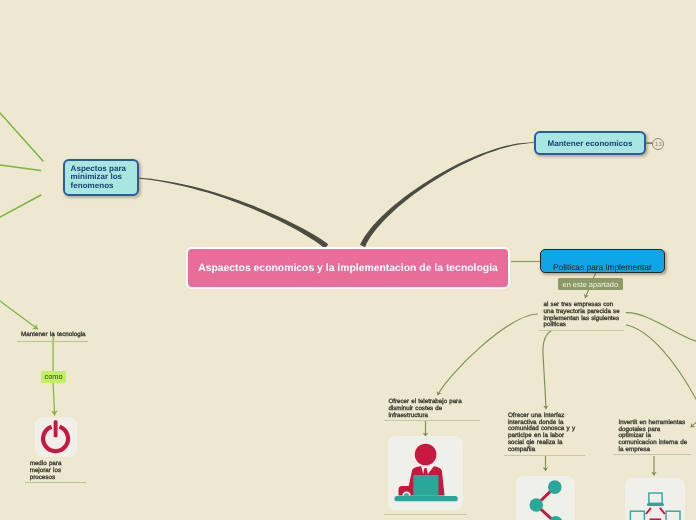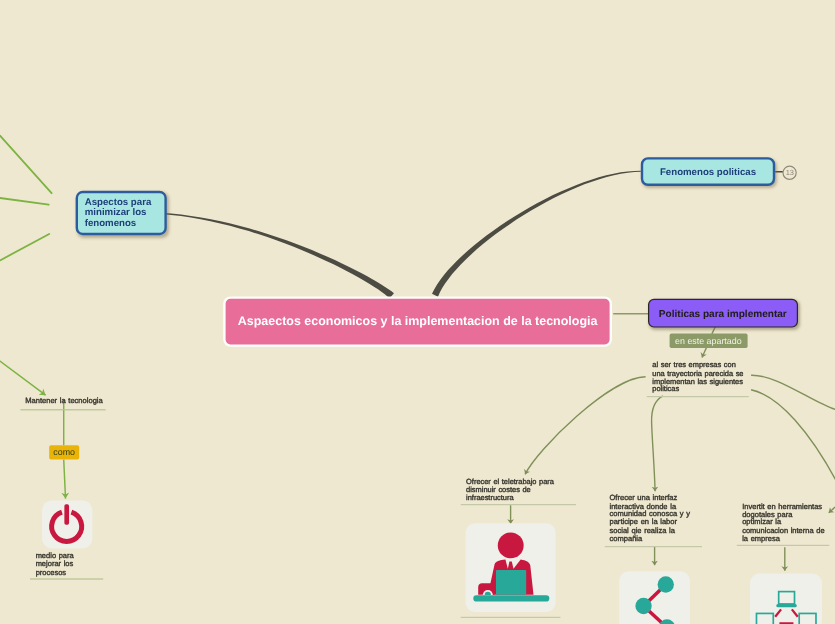--- a/index.html
+++ b/index.html
@@ -6,22 +6,22 @@
   body{width:696px;height:520px;overflow:hidden;background:#eee8d0;
        font-family:"Liberation Sans",sans-serif;
        -webkit-font-smoothing:antialiased;text-rendering:geometricPrecision;}
   #canvas{position:relative;width:696px;height:520px;overflow:hidden;background:#eee8d0;}
   svg.edges{position:absolute;left:0;top:0;width:696px;height:520px;pointer-events:none;}
   .node{position:absolute;box-sizing:border-box;display:flex;align-items:center;}
 
   .cyan{background:#a8e6e2;border:2px solid #2d5c9e;border-radius:6px;
         color:#1d3f7a;font-weight:bold;box-shadow:1.5px 1.5px 2.5px rgba(120,108,78,.45);}
   .pink{background:#e86d99;border:2px solid #fdfdfb;border-radius:6px;color:#fff;font-weight:bold;}
-  .whitebox{background:#8b5cf6;border:1.7px solid #2b2724;border-radius:5px;color:#201c19;font-weight:bold;
-            box-shadow:1.5px 1.5px 2.5px rgba(120,108,78,.5);}
+  .whitebox{background:#0ea5e9;border:1.7px solid #2b2724;border-radius:5px;color:#201c19;font-weight:normal;
+            box-shadow:1.5px 1.5px 2.5px rgba(120,108,78,.5);align-items:flex-end;}
 
   .lbl{position:absolute;box-sizing:border-box;display:flex;align-items:center;justify-content:center;
        border-radius:1.5px;font-weight:normal;white-space:nowrap;}
   .topic{position:absolute;box-sizing:border-box;color:#3a3830;-webkit-text-stroke:0.32px #3a3830;word-spacing:0.45px;}
   .uline{position:absolute;height:0;border-top:1.1px solid #b7c291;}
   .uline.sage{border-top-color:#c3c8a8;}
   .iconbox{position:absolute;background:#f0f0ea;border-radius:8px;}
   .badge{position:absolute;border:0.8px solid #8f8b7c;border-radius:50%;color:#8a8678;
          display:flex;align-items:center;justify-content:center;background:transparent;
          font-weight:normal;}
@@ -79,35 +79,35 @@
 
   <div class="node cyan" style="left:41.8px;top:159.3px;width:76.4px;height:36.5px;padding:3.3px 0 0 5.8px;font-size:8.05px;line-height:8.45px;align-items:flex-start;margin-left:21px;">
     <span>Aspectos para minimizar los fenomenos</span>
   </div>
 
   <div class="node pink" style="left:186px;top:247px;width:324px;height:42px;justify-content:center;font-size:10.4px;">
     <span>Aspaectos economicos y la implementacion de la tecnologia</span>
   </div>
 
   <div class="node cyan" style="left:534px;top:131px;width:112px;height:24px;justify-content:center;font-size:8.05px;">
-    <span>Fenomenos politicas</span>
+    <span>Mantener economicos</span>
   </div>
   <div class="badge" style="left:652px;top:138px;width:10.4px;height:10.4px;font-size:6.2px;">
     <span>13</span>
   </div>
 
   <div class="node whitebox" style="left:540.1px;top:248.7px;width:124.5px;height:24.5px;justify-content:center;font-size:8.4px;">
     <span>Politicas para implementar</span>
   </div>
 
   <div class="lbl" style="left:557.8px;top:278.3px;width:65px;height:11.7px;background:#8b9a67;color:#f3f2e6;font-size:7.4px;">
     <span>en este apartado</span>
   </div>
 
-  <div class="lbl" style="left:41px;top:370.5px;width:25px;height:12.5px;background:#eab308;color:#2f3f1a;font-size:7.4px;">
+  <div class="lbl" style="left:41px;top:370.5px;width:25px;height:12.5px;background:#bef264;color:#2f3f1a;font-size:7.4px;">
     <span>como</span>
   </div>
 
   <div class="topic" style="left:21px;top:332px;font-size:6.3px;line-height:6.8px;width:72px;">
     <span>Mantener la tecnologia</span>
   </div>
   <div class="uline" style="left:16.5px;top:341.3px;width:71.8px;"></div>
 
   <div class="topic" style="left:29.7px;top:460.9px;font-size:6.25px;line-height:6.95px;width:35px;">
     <span>medio para mejorar los procesos</span>

